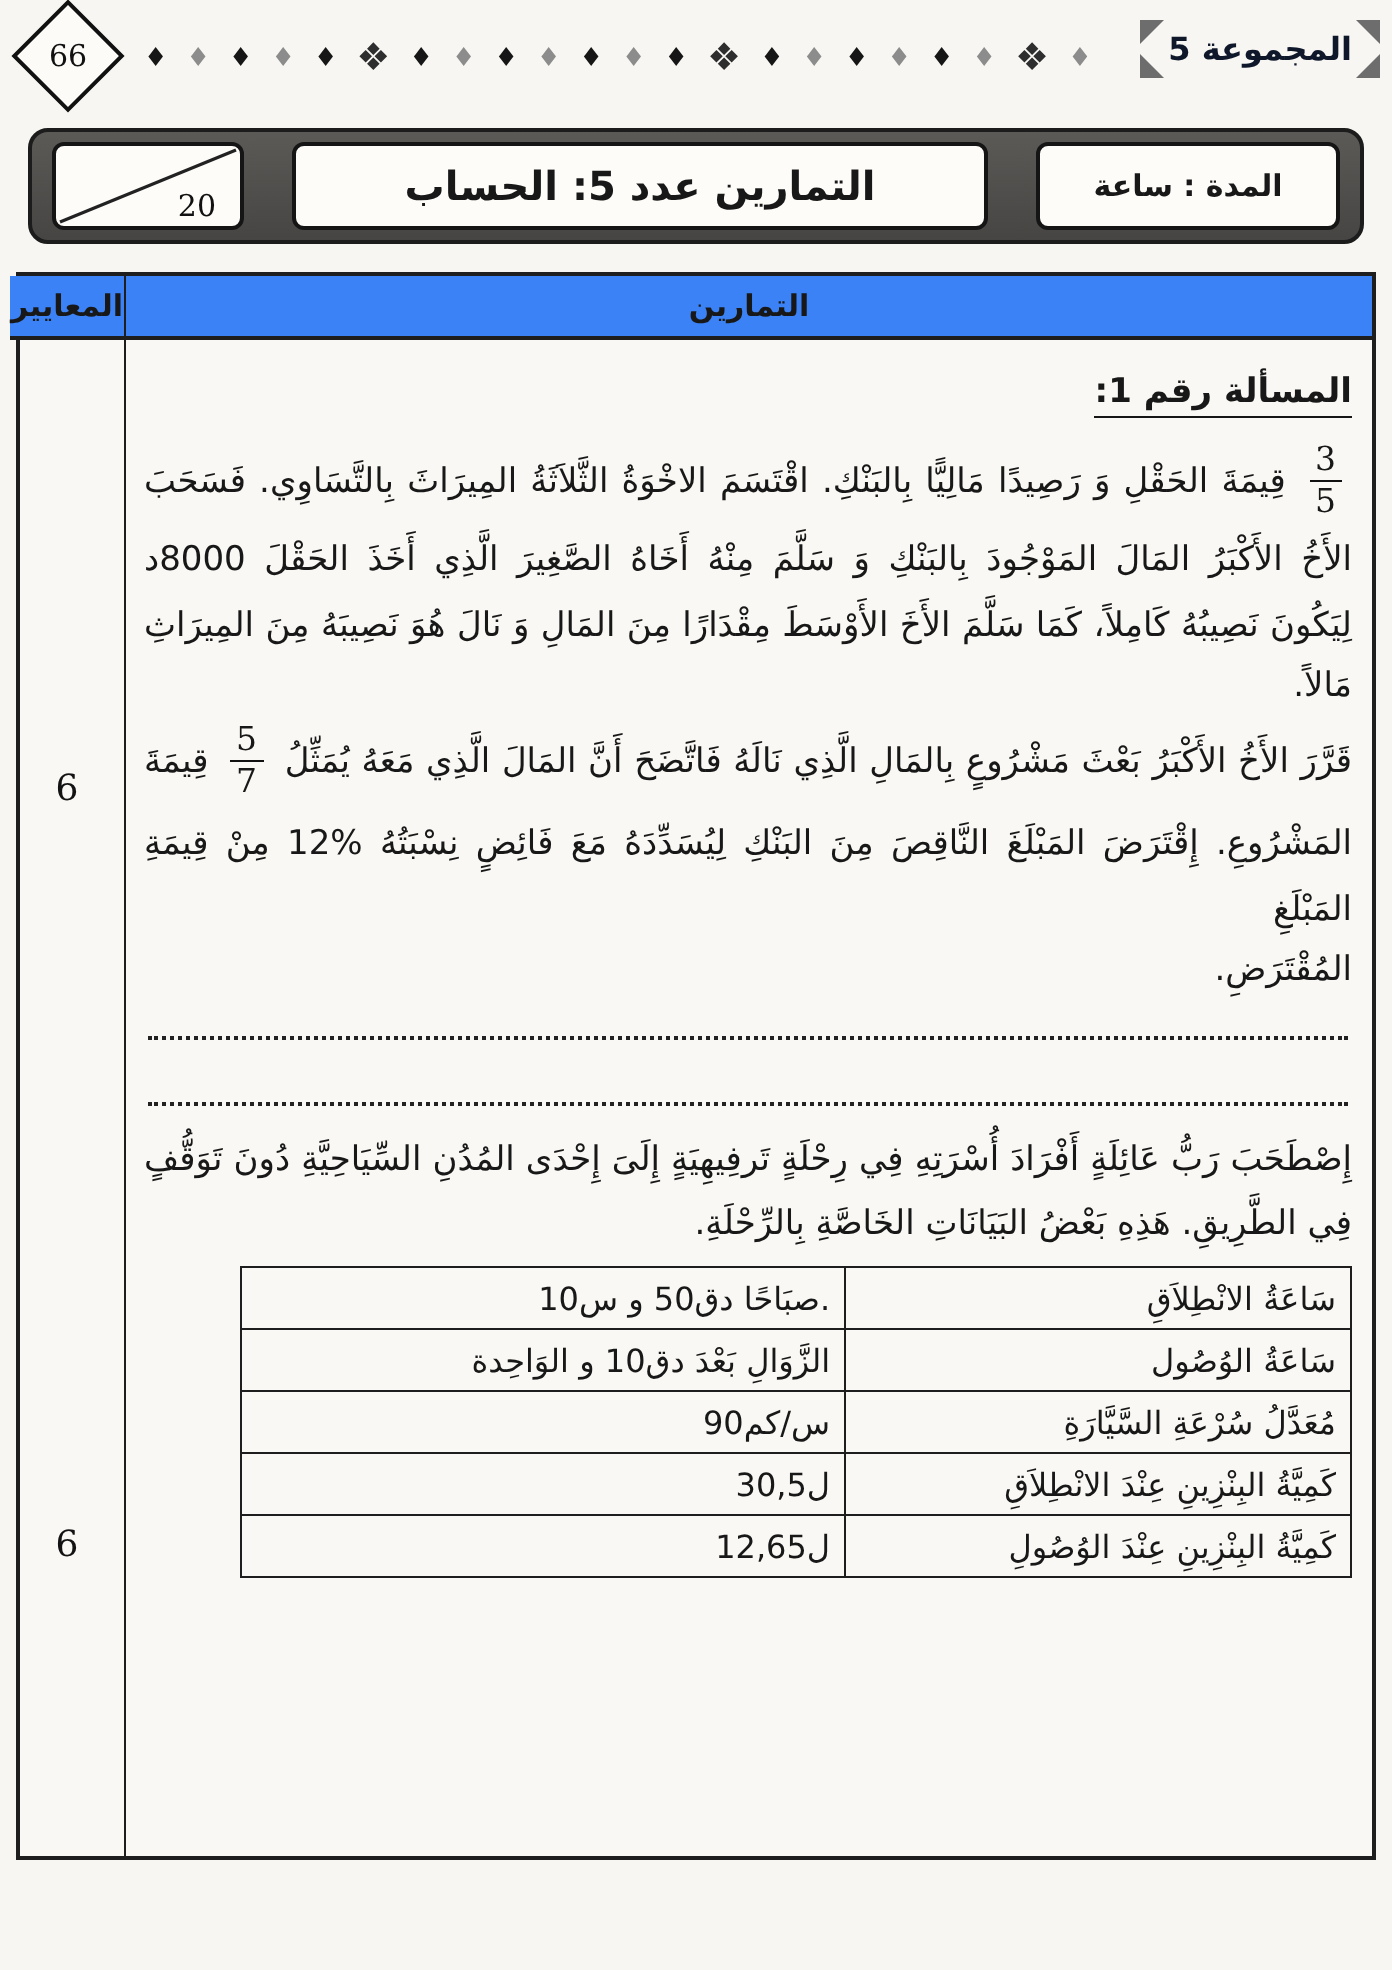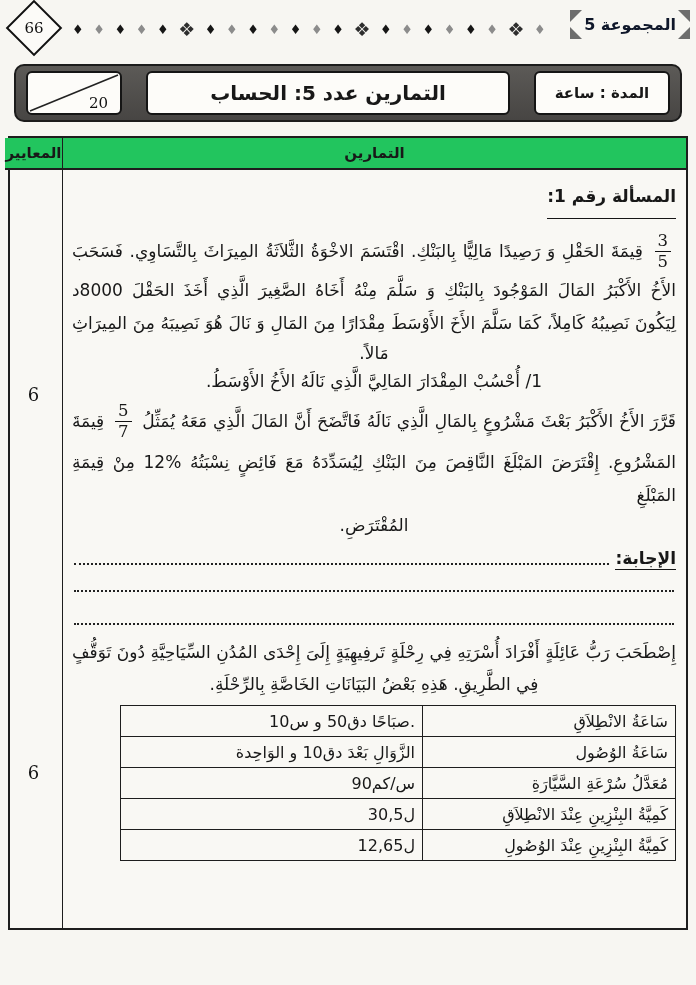--- a/index.html
+++ b/index.html
@@ -40,51 +40,51 @@
   
   .title-bar {
     direction:rtl; margin:2px 14px 0; height:58px; border-radius:10px;
     background:linear-gradient(#5c5a57,#474543); border:2px solid #1c1c1c;
     display:flex; align-items:center; gap:24px; padding:6px 10px;
   }
   .tb-box {
     background:#fdfcf9; border:2px solid #151515; border-radius:6px;
     height:44px; display:flex; align-items:center; justify-content:center;
   }
-  .duration-box { width:136px; font-weight:bold; font-size:15px; }
+  .duration-box { width:152px; font-weight:bold; font-size:15px; }
   .test-title-box { flex:1; font-weight:bold; font-size:20px; }
   .score-box { width:96px; position:relative; overflow:hidden; }
   .score-box svg { position:absolute; inset:0; }
   .score-num {
     position:absolute; right:12px; bottom:1px;
     font-family:"DejaVu Serif", serif; font-size:15px; color:#111;
   }
   
   .main {
     direction:rtl; margin:14px 8px 0; min-height:794px;
     display:grid; grid-template-columns:1fr 58px; grid-template-rows:32px 1fr;
     border:2px solid #1e1e1e; background:#f9f8f4;
   }
-  .hdr { background:#22c55e; border-bottom:2px solid #1e1e1e;
+  .hdr { background:#3b82f6; border-bottom:2px solid #1e1e1e;
          display:flex; align-items:center; justify-content:center;
          font-weight:bold; font-size:15px; }
   .col-crit { border-right:1.5px solid #1e1e1e; }
   .crit-body { position:relative; }
   .crit-mark {
     position:absolute; width:100%; text-align:center;
     font-family:"DejaVu Serif", serif; font-size:18px; color:#131313;
   }
   .ex-body { padding:16px 10px 0 9px; font-size:17px; }
   
   .prob-title {
     display:inline-block; font-weight:bold; font-size:17px;
-    border-bottom:1.7px solid #161616; padding-bottom:12px; margin-bottom:9px;
+    border-bottom:1.7px solid #161616; padding-bottom:2px; margin-bottom:9px;
   }
   .line  { line-height:33px; text-align:justify; text-align-last:justify; }
-  .rline { line-height:30px; text-align:center; }
+  .rline { line-height:30px; text-align:right; }
   .frac {
     display:inline-flex; flex-direction:column; align-items:center;
     vertical-align:middle; line-height:1.15; margin:0 5px;
     font-family:"DejaVu Serif", serif; font-size:16.5px;
   }
   .frac .den { border-top:1.7px solid #111; padding:1px 3px 0; }
   .frac .num { padding:0 3px; }
   .answer-row { display:flex; align-items:flex-end; margin-top:4px; height:28px; }
   .answer-label {
     font-weight:bold; font-size:17px;
@@ -171,35 +171,30 @@
       <div class="line" style="line-height:46px;">
         <span class="frac">
             <span class="num">3</span>
             <span class="den">5</span>
           </span>
         <span>قِيمَةَ الحَقْلِ وَ رَصِيدًا مَالِيًّا بِالبَنْكِ. اقْتَسَمَ الاخْوَةُ الثَّلاَثَةُ المِيرَاثَ بِالتَّسَاوِي. فَسَحَبَ</span>
       </div>
       <div class="line">الأَخُ الأَكْبَرُ المَالَ المَوْجُودَ بِالبَنْكِ وَ سَلَّمَ مِنْهُ أَخَاهُ الصَّغِيرَ الَّذِي أَخَذَ الحَقْلَ 8000د</div>
       <div class="line">لِيَكُونَ نَصِيبُهُ كَامِلاً، كَمَا سَلَّمَ الأَخَ الأَوْسَطَ مِقْدَارًا مِنَ المَالِ وَ نَالَ هُوَ نَصِيبَهُ مِنَ المِيرَاثِ</div>
       <div class="rline" style="line-height:26px;">مَالاً.</div>
-      <div class="rline">1/ أُحْسُبْ المِقْدَارَ المَالِيَّ الَّذِي نَالَهُ الأَخُ الأَوْسَطُ.</div>
       <div class="line" style="line-height:50px;">
         <span>قَرَّرَ الأَخُ الأَكْبَرُ بَعْثَ مَشْرُوعٍ بِالمَالِ الَّذِي نَالَهُ فَاتَّضَحَ أَنَّ المَالَ الَّذِي مَعَهُ يُمَثِّلُ</span>
         <span class="frac">
             <span class="num">5</span>
             <span class="den">7</span>
           </span>
         <span>قِيمَةَ</span>
       </div>
       <div class="line">المَشْرُوعِ. إِقْتَرَضَ المَبْلَغَ النَّاقِصَ مِنَ البَنْكِ لِيُسَدِّدَهُ مَعَ فَائِضٍ نِسْبَتُهُ %12 مِنْ قِيمَةِ المَبْلَغِ</div>
       <div class="rline" style="line-height:26px;">المُقْتَرَضِ.</div>
-      <div class="answer-row">
-        <span class="answer-label">الإجابة:</span>
-        <span class="dot-fill"></span>
-      </div>
       <div class="dots-line"></div>
       <div class="dots-line"></div>
     </div>
 
     <div>
       <div class="line">إِصْطَحَبَ رَبُّ عَائِلَةٍ أَفْرَادَ أُسْرَتِهِ فِي رِحْلَةٍ تَرفِيهِيَةٍ إِلَىَ إِحْدَى المُدُنِ السِّيَاحِيَّةِ دُونَ تَوَقُّفٍ</div>
       <div class="rline">فِي الطَّرِيقِ. هَذِهِ بَعْضُ البَيَانَاتِ الخَاصَّةِ بِالرِّحْلَةِ.</div>
 
       <table class="trip-table">
         <tbody>

